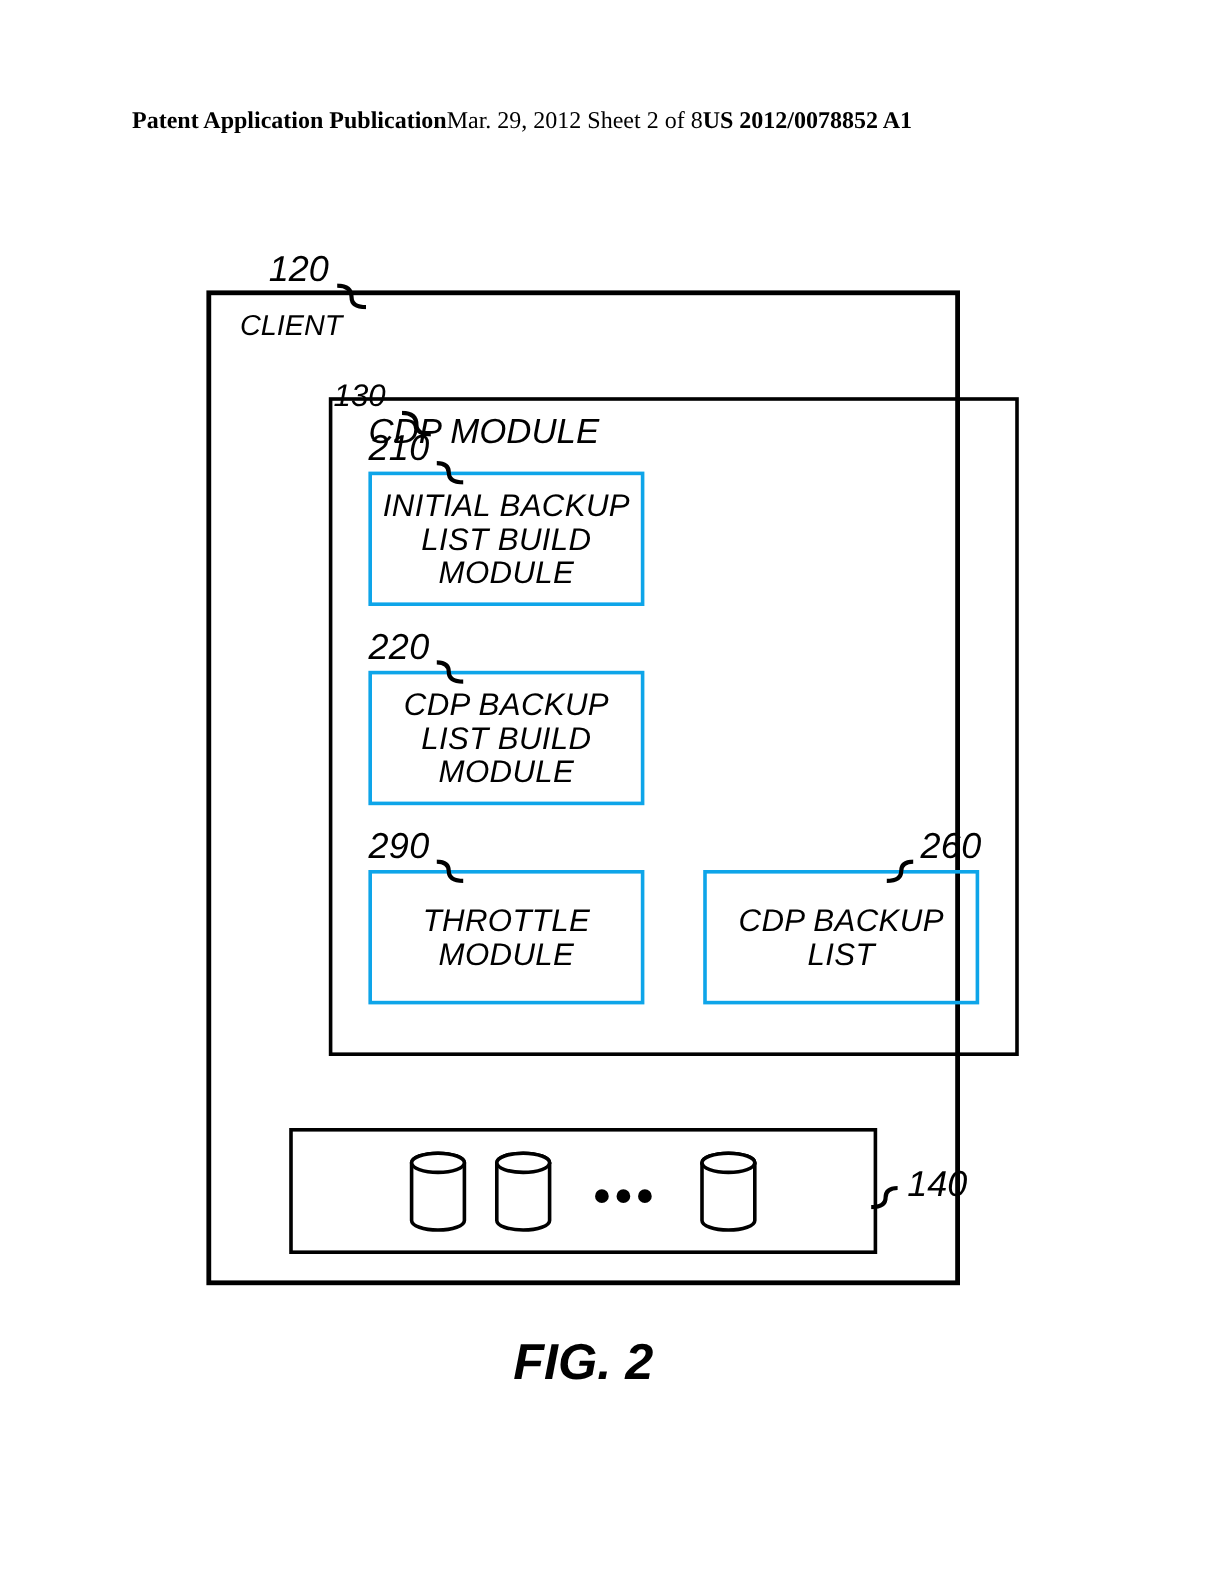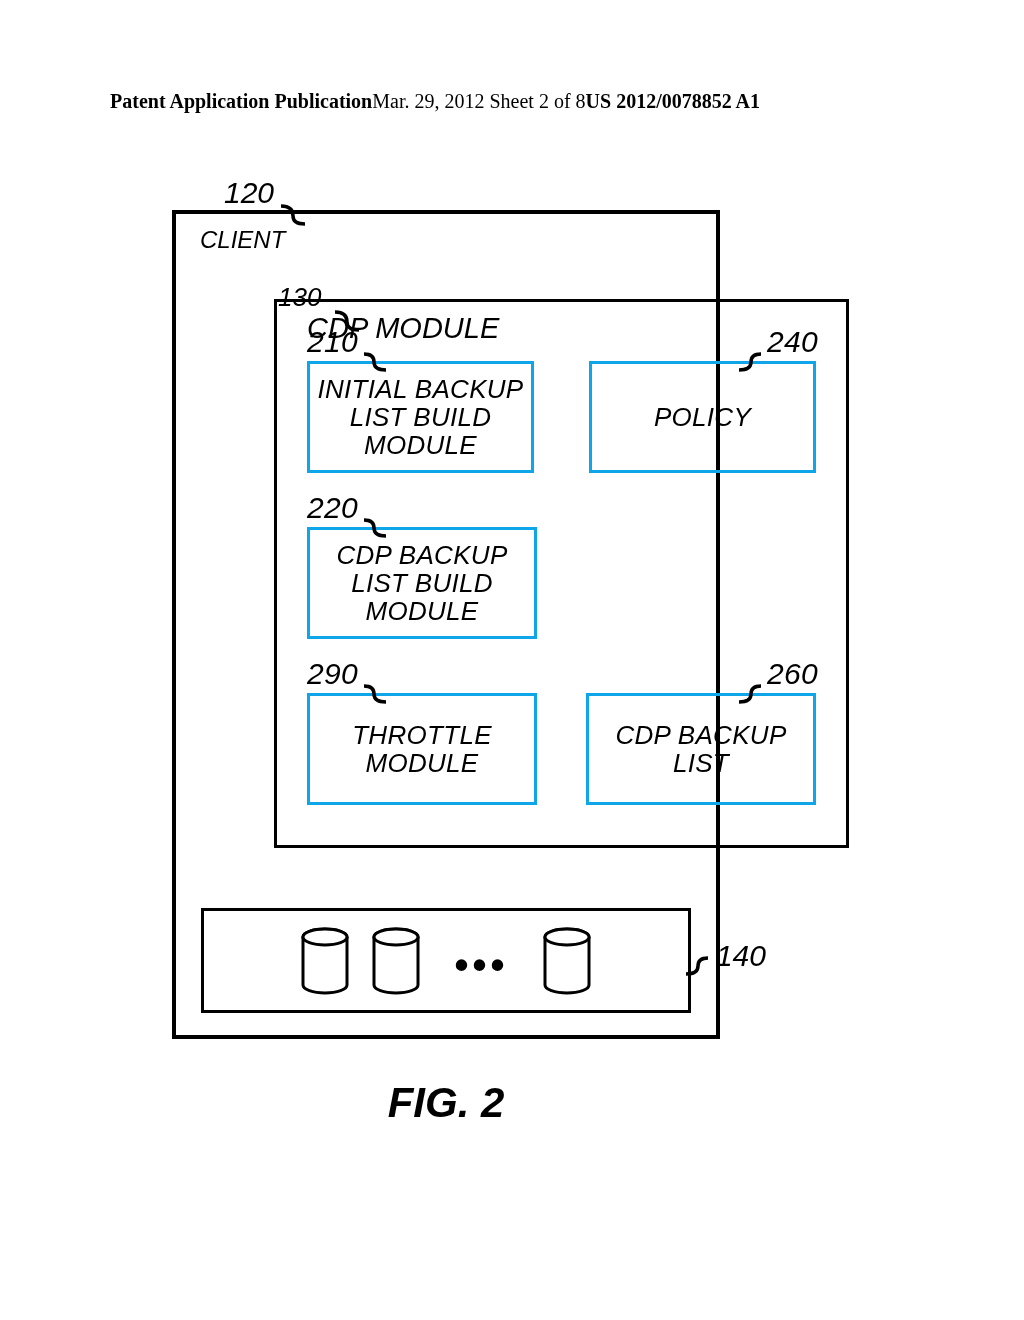--- a/index.html
+++ b/index.html
@@ -21,22 +21,22 @@
     font-family: "Times New Roman", Times, serif;
     font-size: 20px;
   }
   .header-line .left { font-weight: bold; }
   .header-line .mid { font-weight: normal; }
   .header-line .right { font-weight: bold; }
 
   .diagram-wrap {
     position: absolute;
     left: 172px;
-    top: 180px;
-    width: 548px;
+    top: 212px;
+    width: 628px;
   }
 
   .ref-client {
     position: absolute;
     left: 52px;
     top: -4px;
     font-style: italic;
     font-size: 30px;
     font-weight: 500;
   }
@@ -229,27 +229,20 @@
 
       <div class="row row1">
         <div class="subbox">
           <div class="ref-left">210</div>
           <svg class="hook-left" viewBox="0 0 26 20">
             <path d="M2 2 Q12 2 12 10 Q12 18 24 18" stroke="#000" stroke-width="3.5" fill="none"></path>
           </svg>
           <span style="white-space:pre-line">INITIAL BACKUP
 LIST BUILD
 MODULE</span>
-        </div>
-        <div class="subbox">
-          <div class="ref-right">240</div>
-          <svg class="hook-right" viewBox="0 0 26 20">
-            <path d="M24 2 Q14 2 14 10 Q14 18 2 18" stroke="#000" stroke-width="3.5" fill="none"></path>
-          </svg>
-          <span>POLICY</span>
         </div>
       </div>
 
       <div class="row row2">
         <div class="subbox">
           <div class="ref-left">220</div>
           <svg class="hook-left" viewBox="0 0 26 20">
             <path d="M2 2 Q12 2 12 10 Q12 18 24 18" stroke="#000" stroke-width="3.5" fill="none"></path>
           </svg>
           <span style="white-space:pre-line">CDP BACKUP

